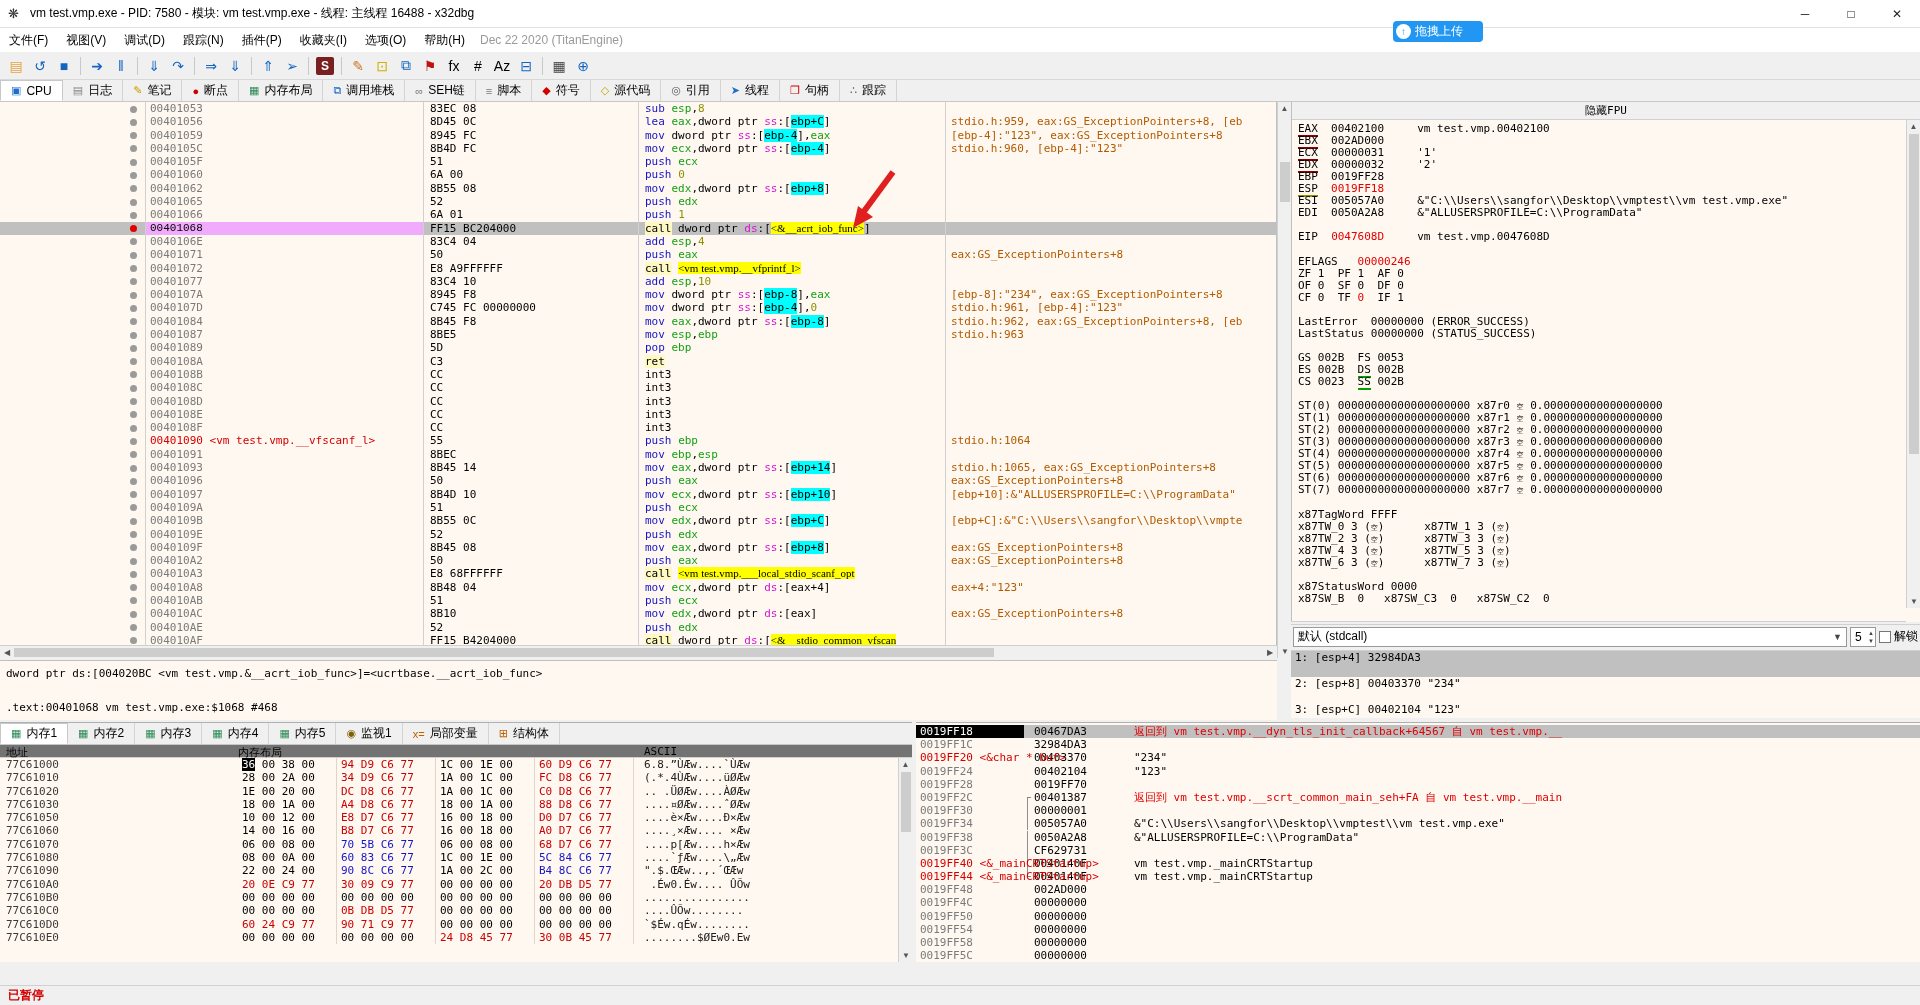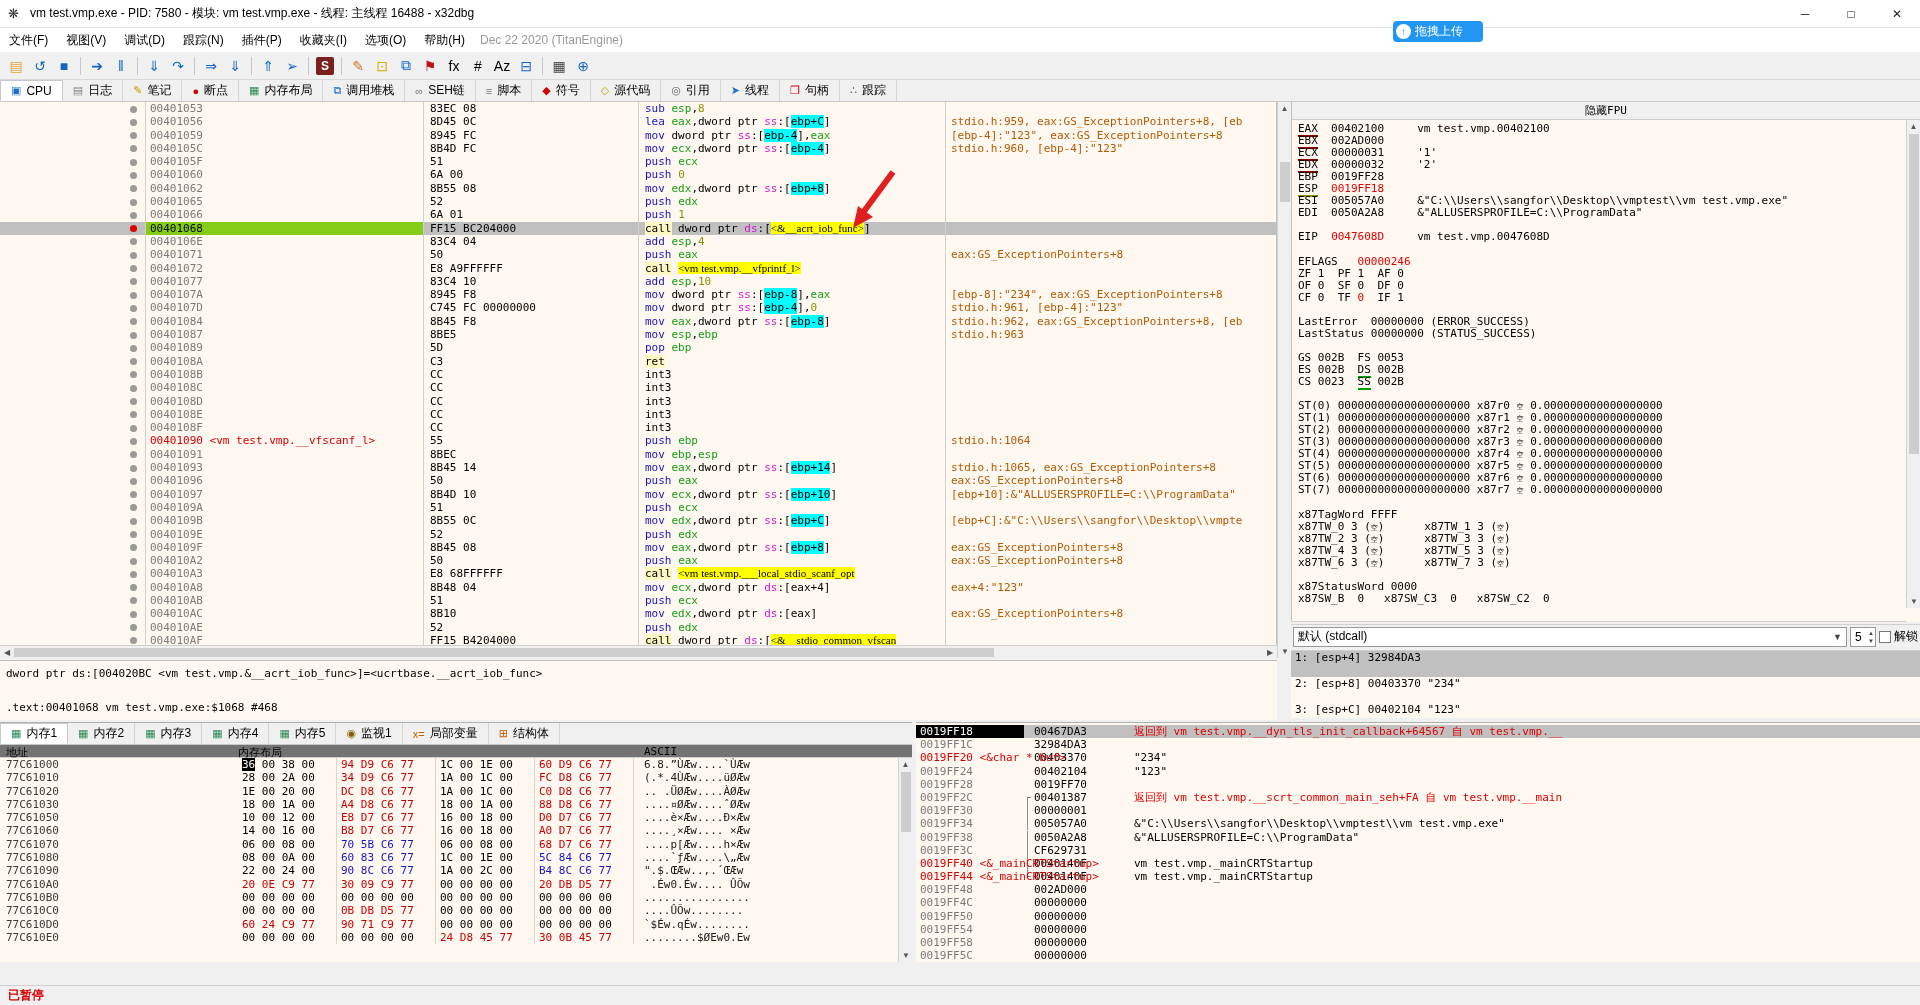--- a/index.html
+++ b/index.html
@@ -34,21 +34,21 @@
   .tab .tic { margin-right:5px; font-size:11px; }
 
   
   #disasm { left:0; top:102px; width:1277px; height:543px; background:#fff8f0; overflow:hidden; border-right:1px solid #c0c0c0; }
   .drow { display:flex; height:13.3px; line-height:13.3px; white-space:pre; }
   .drow.sel { background:#c0c0c0; }
   .c-g { width:146px; position:relative; border-right:1px solid #d0d0d0; flex:none; }
   .bullet { position:absolute; left:130px; top:3.5px; width:7px; height:7px; border-radius:50%; background:#9a9a9a; }
   .bullet.bp { background:#e00000; }
   .c-a { width:278px; flex:none; color:#7a7a7a; padding-left:4px; border-right:1px solid #d0d0d0; overflow:hidden; }
-  .sel .c-a { background:#84cc16; color:#000; }
+  .sel .c-a { background:#f0abfc; color:#000;font-family:Liberation Mono, monospace; }
   .c-a.lbl { color:#d40000; }
   .c-b { width:215px; flex:none; padding-left:6px; border-right:1px solid #d0d0d0; overflow:hidden; }
   .c-i { width:307px; flex:none; padding-left:6px; border-right:1px solid #d0d0d0; overflow:hidden; }
   .c-c { flex:1; padding-left:5px; color:#b25a00; overflow:hidden; }
   .tk-mn { color:#1414c8; }
   .tk-mnc { color:#000; background:#fef9c3; }
   .tk-reg { color:#15a015; }
   .tk-num { color:#8f8f00; }
   .tk-seg { color:#d414d4; }
   .tk-mem { color:#000; background:#00ffff; }

